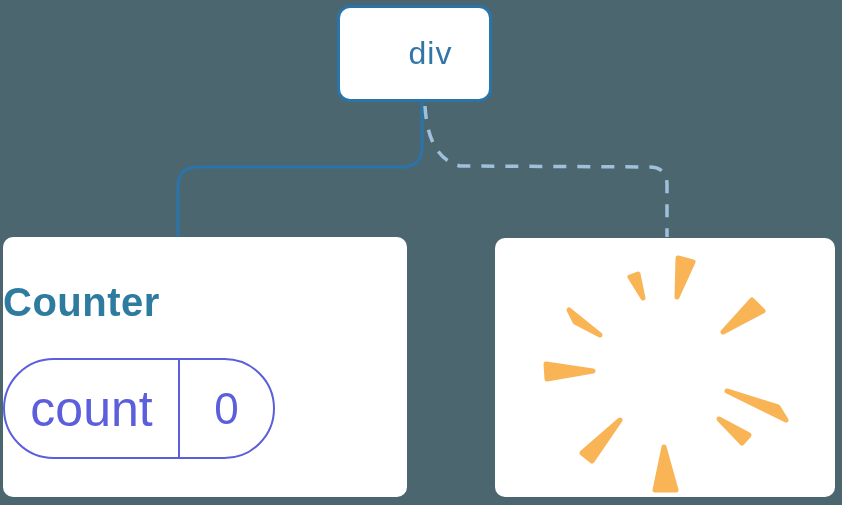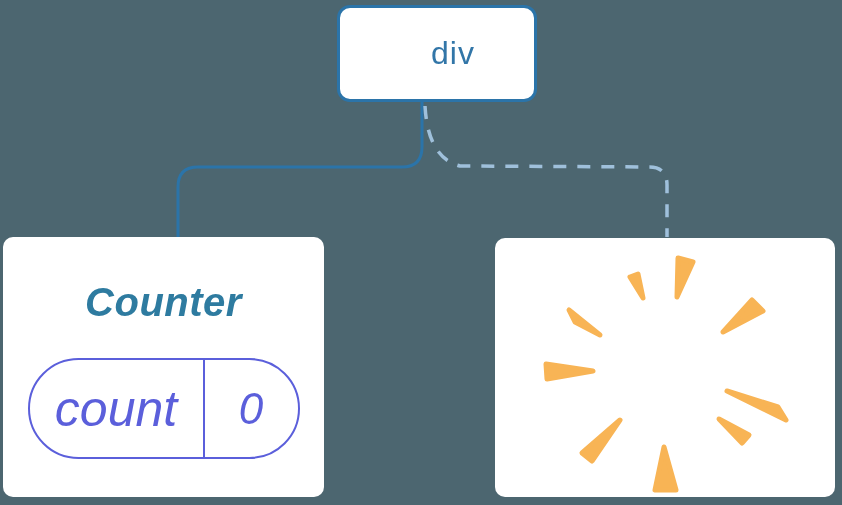--- a/index.html
+++ b/index.html
@@ -29,21 +29,21 @@
   .link-dashed {
     fill: none;
     stroke: var(--link-dashed, #9FC0DB);
     stroke-width: 3.5;
     stroke-dasharray: 13 11;
   }
   .node-div {
     position: absolute;
     left: 337px;
     top: 5px;
-    width: 200px;
+    width: 155px;
     height: 97px;
     box-sizing: border-box;
     background: var(--card-bg, #FFFFFF);
     border: 3px solid var(--node-border, #2B74A9);
     border-radius: 13px;
     display: flex;
     align-items: center;
     justify-content: center;
     font-size: 32px;
     font-weight: 500;
@@ -52,26 +52,24 @@
     padding-left: 32px;
   }
   .card {
     position: absolute;
     background: var(--card-bg, #FFFFFF);
     border-radius: 10px;
   }
   .card-counter {
     left: 3px;
     top: 237px;
-    width: 321px;
+    width: 404px;
     height: 260px;
     display: flex;
     flex-direction: column;
-    align-items: center;
-    font-style: italic;
   }
   .card-title {
     margin-top: 42px;
     line-height: 46px;
     font-size: 40px;
     font-weight: 600;
     letter-spacing: 0.5px;
     color: var(--title-color, #2E7BA0);
   }
   .pill {

